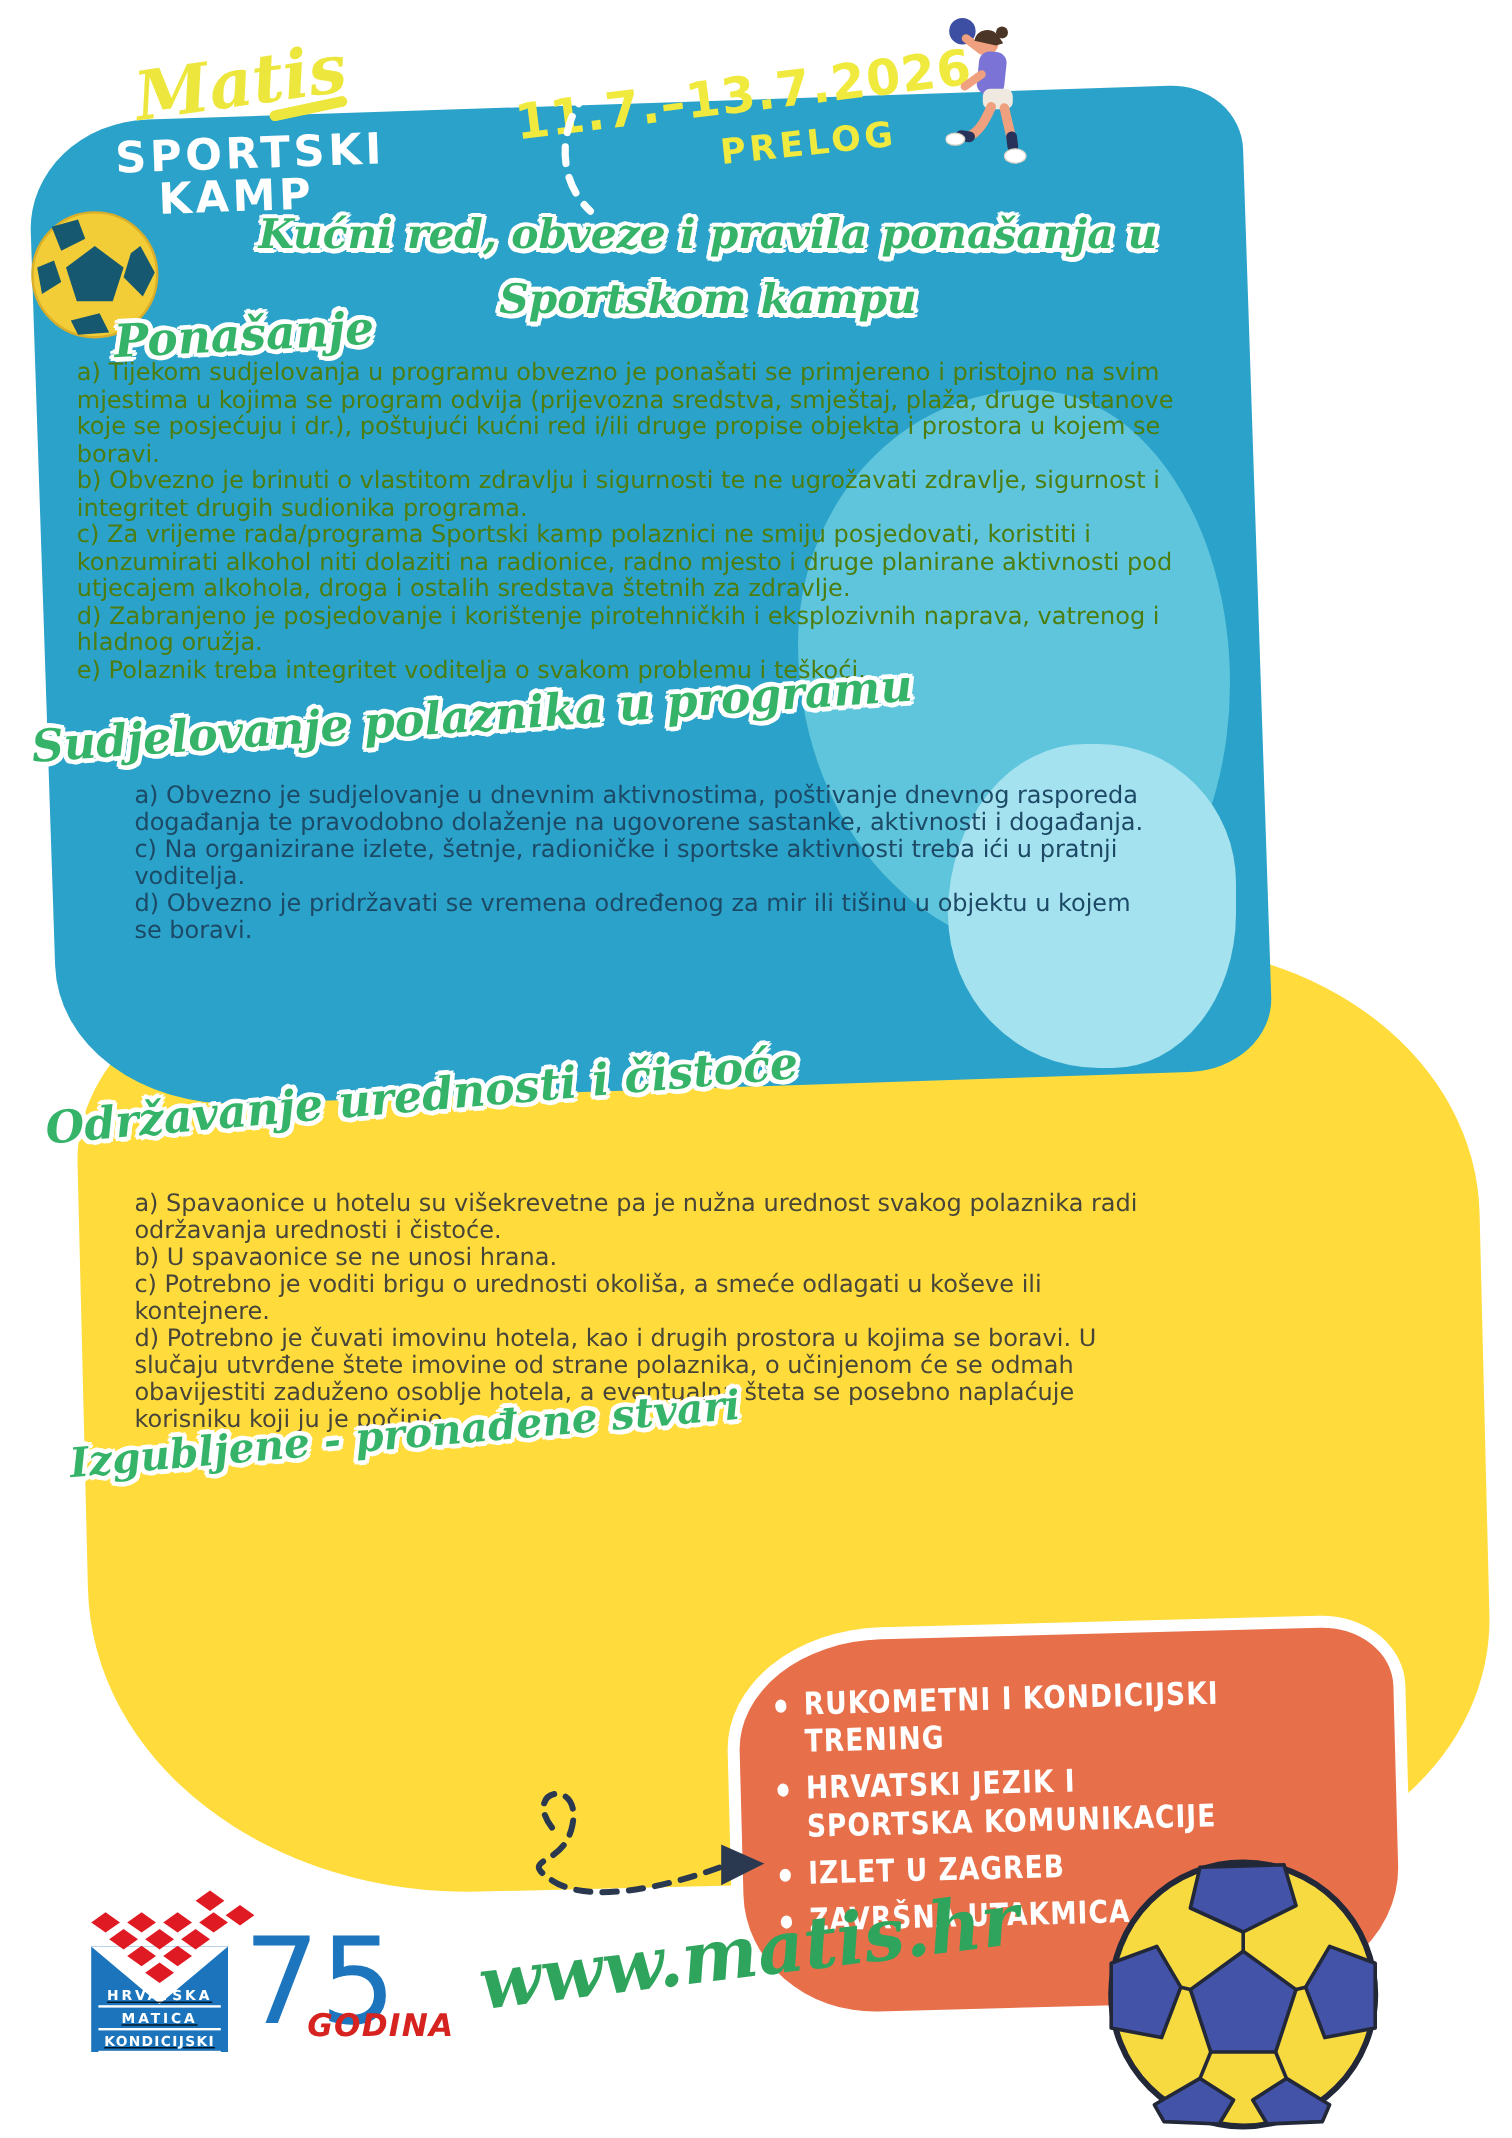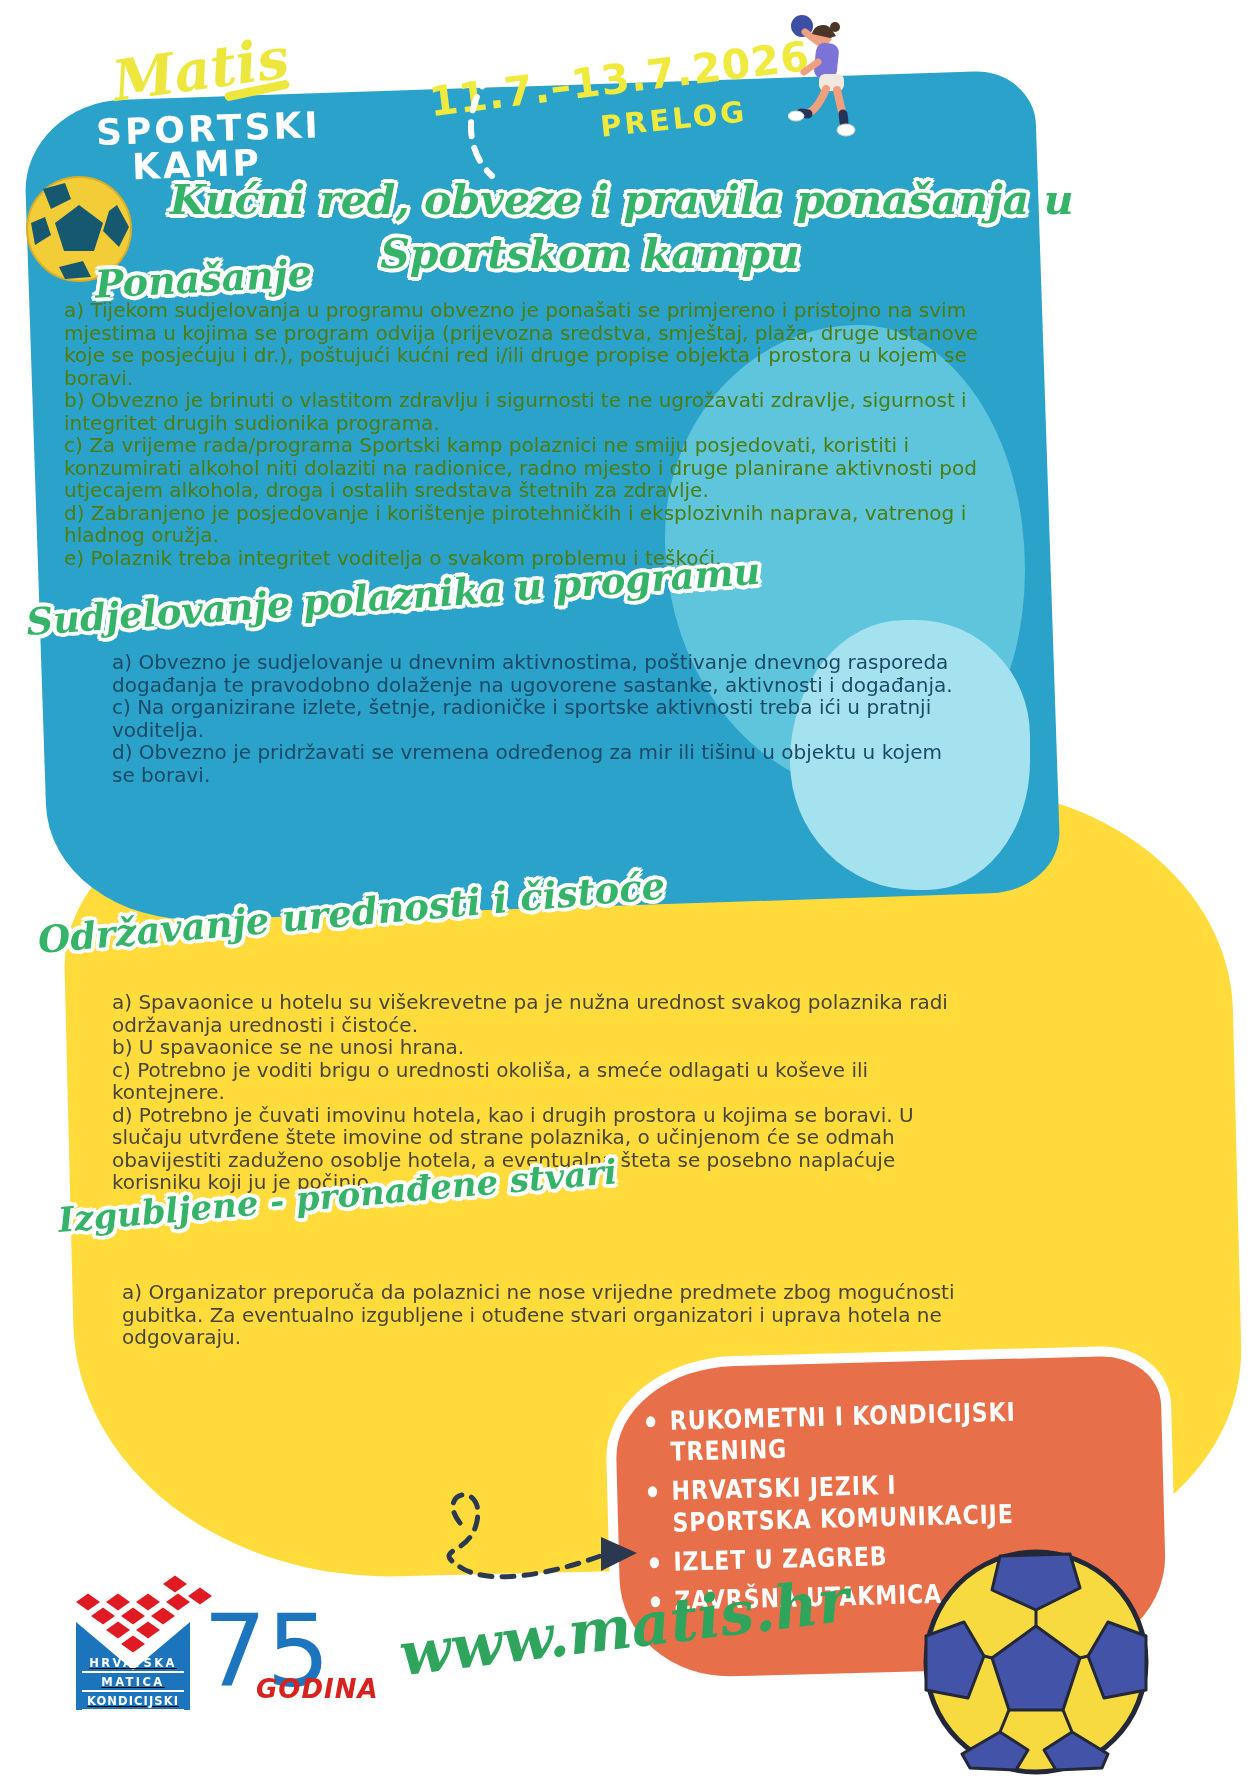--- a/index.html
+++ b/index.html
@@ -34,21 +34,21 @@
     transform:rotate(-7deg);z-index:5;}
   .location{left:600px;top:102px;font-size:29px;font-weight:800;color:#F0EA3E;
     letter-spacing:3px;transform:rotate(-6deg);z-index:5;}
 
   
   .green-script{font-family:"DejaVu Serif",serif;font-style:italic;font-weight:800;
     color:#35B469;z-index:5;white-space:nowrap;
     text-shadow:-3px -3px 0 #fff,-3px 0 0 #fff,-3px 3px 0 #fff,0 -3px 0 #fff,0 3px 0 #fff,
       3px -3px 0 #fff,3px 0 0 #fff,3px 3px 0 #fff,-4px 1px 0 #fff,4px -1px 0 #fff,
       1px 4px 0 #fff,-1px -4px 0 #fff;}
-  .title-line{width:840px;text-align:center;font-size:41px;}
+  .title-line{width:840px;text-align:center;font-size:34px;}
   .title-line1{left:170px;top:176px;}
   .title-line2{left:170px;top:230px;}
   .h-ponasanje{left:95px;top:256px;font-size:38px;transform:rotate(-3deg);}
   .h-sudjelovanje{left:28px;top:600px;font-size:37px;transform:rotate(-4deg);transform-origin:left bottom;}
   .h-odrzavanje{left:40px;top:918px;font-size:37px;transform:rotate(-5deg);transform-origin:left bottom;}
   .h-izgubljene{left:60px;top:1200px;font-size:34px;transform:rotate(-5deg);transform-origin:left bottom;}
 
   
   .body-block{z-index:4;}
   .body-block p{margin:0;font-size:20px;line-height:22.5px;}
@@ -159,23 +159,20 @@
 
   <div class="abs green-script h-odrzavanje">Održavanje urednosti i čistoće</div>
   <div class="abs body-block sec3">
     <p>a) Spavaonice u hotelu su višekrevetne pa je nužna urednost svakog polaznika radi održavanja urednosti i čistoće.</p>
     <p>b) U spavaonice se ne unosi hrana.</p>
     <p>c) Potrebno je voditi brigu o urednosti okoliša, a smeće odlagati u koševe ili kontejnere.</p>
     <p>d) Potrebno je čuvati imovinu hotela, kao i drugih prostora u kojima se boravi. U slučaju utvrđene štete imovine od strane polaznika, o učinjenom će se odmah obavijestiti zaduženo osoblje hotela, a eventualna šteta se posebno naplaćuje korisniku koji ju je počinio.</p>
   </div>
 
   <div class="abs green-script h-izgubljene">Izgubljene - pronađene stvari</div>
-  <div class="abs body-block sec4">
-    <p>a) Organizator preporuča da polaznici ne nose vrijedne predmete zbog mogućnosti gubitka. Za eventualno izgubljene i otuđene stvari organizatori i uprava hotela ne odgovaraju.</p>
-  </div>
 
   <svg class="abs curl" width="235" height="110" viewBox="0 0 235 110">
     <path d="M 45,38 C 20,6 70,-4 62,36 C 55,72 15,62 45,82 C 75,102 140,88 188,70" fill="none" stroke="#2B3950" stroke-width="5" stroke-linecap="round" stroke-dasharray="12 10"></path>
     <polygon points="186,52 186,86 222,68" fill="#2B3950"></polygon>
   </svg>
 
   <div class="abs bubble">
     <ul class="bubble-list">
       <li>RUKOMETNI I KONDICIJSKI TRENING</li>
       <li>HRVATSKI JEZIK I SPORTSKA KOMUNIKACIJE</li>

